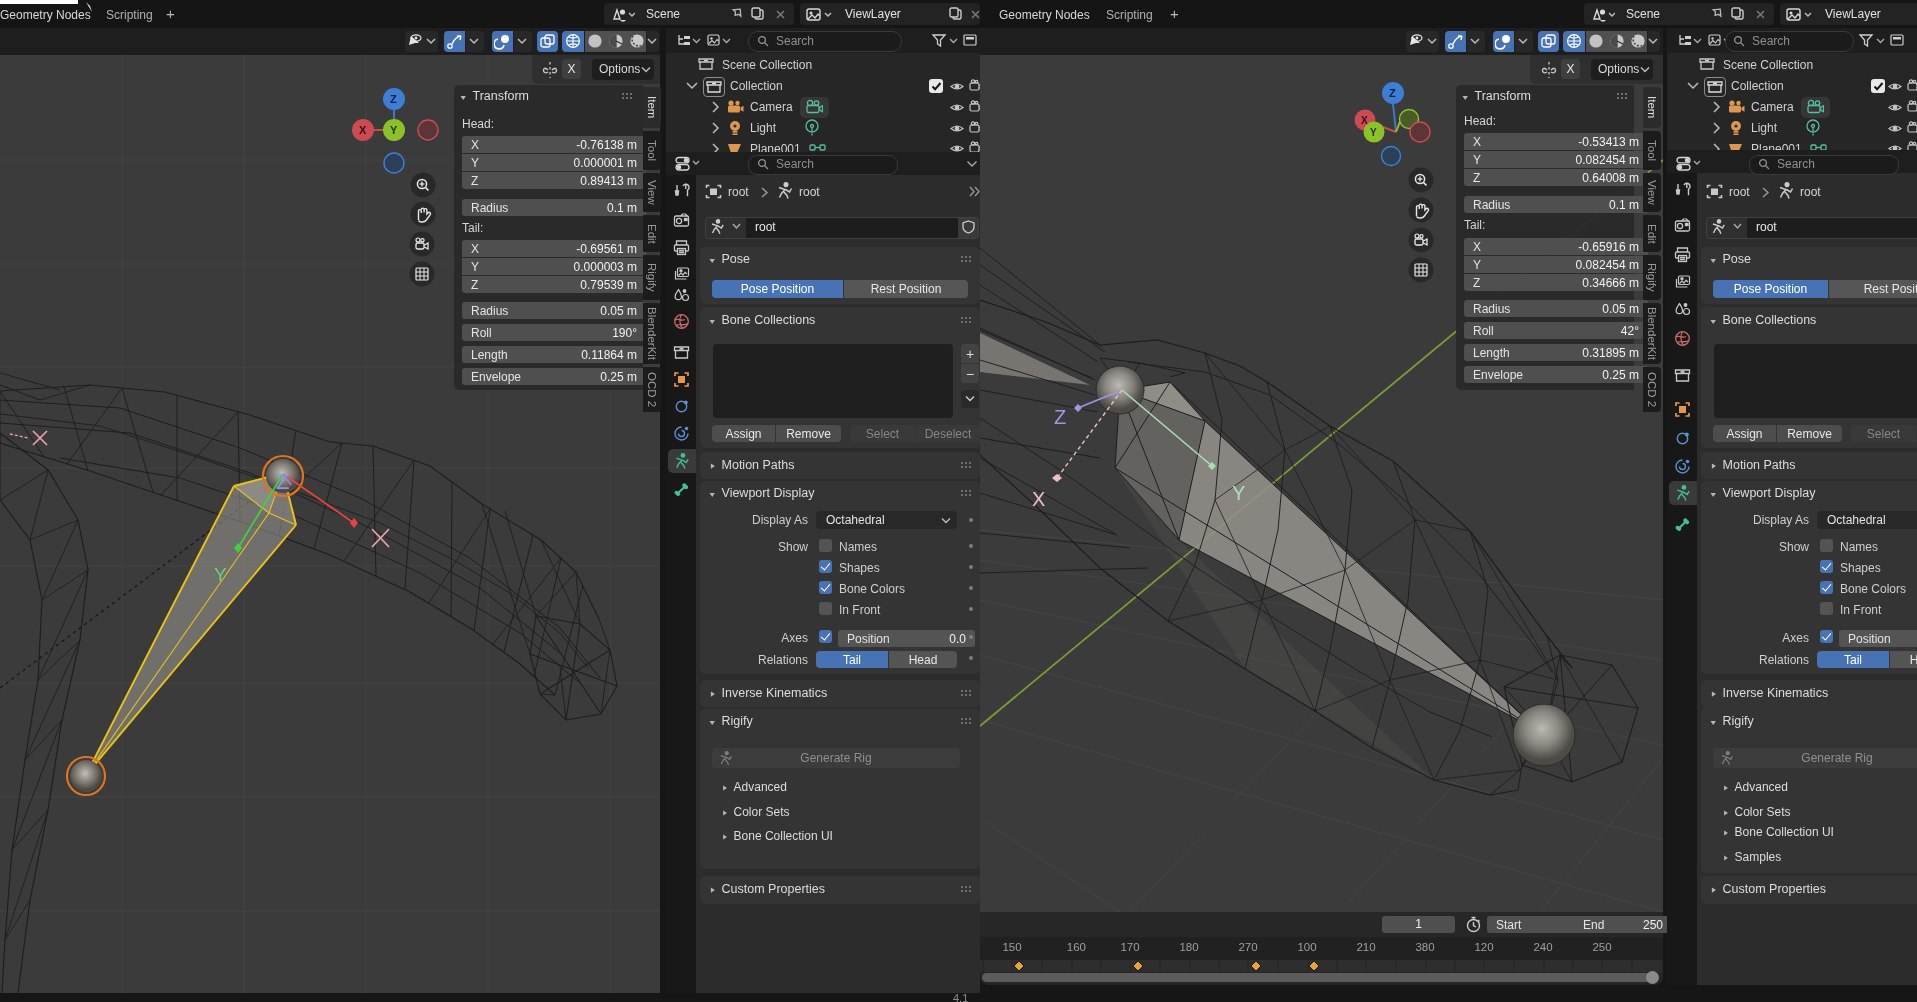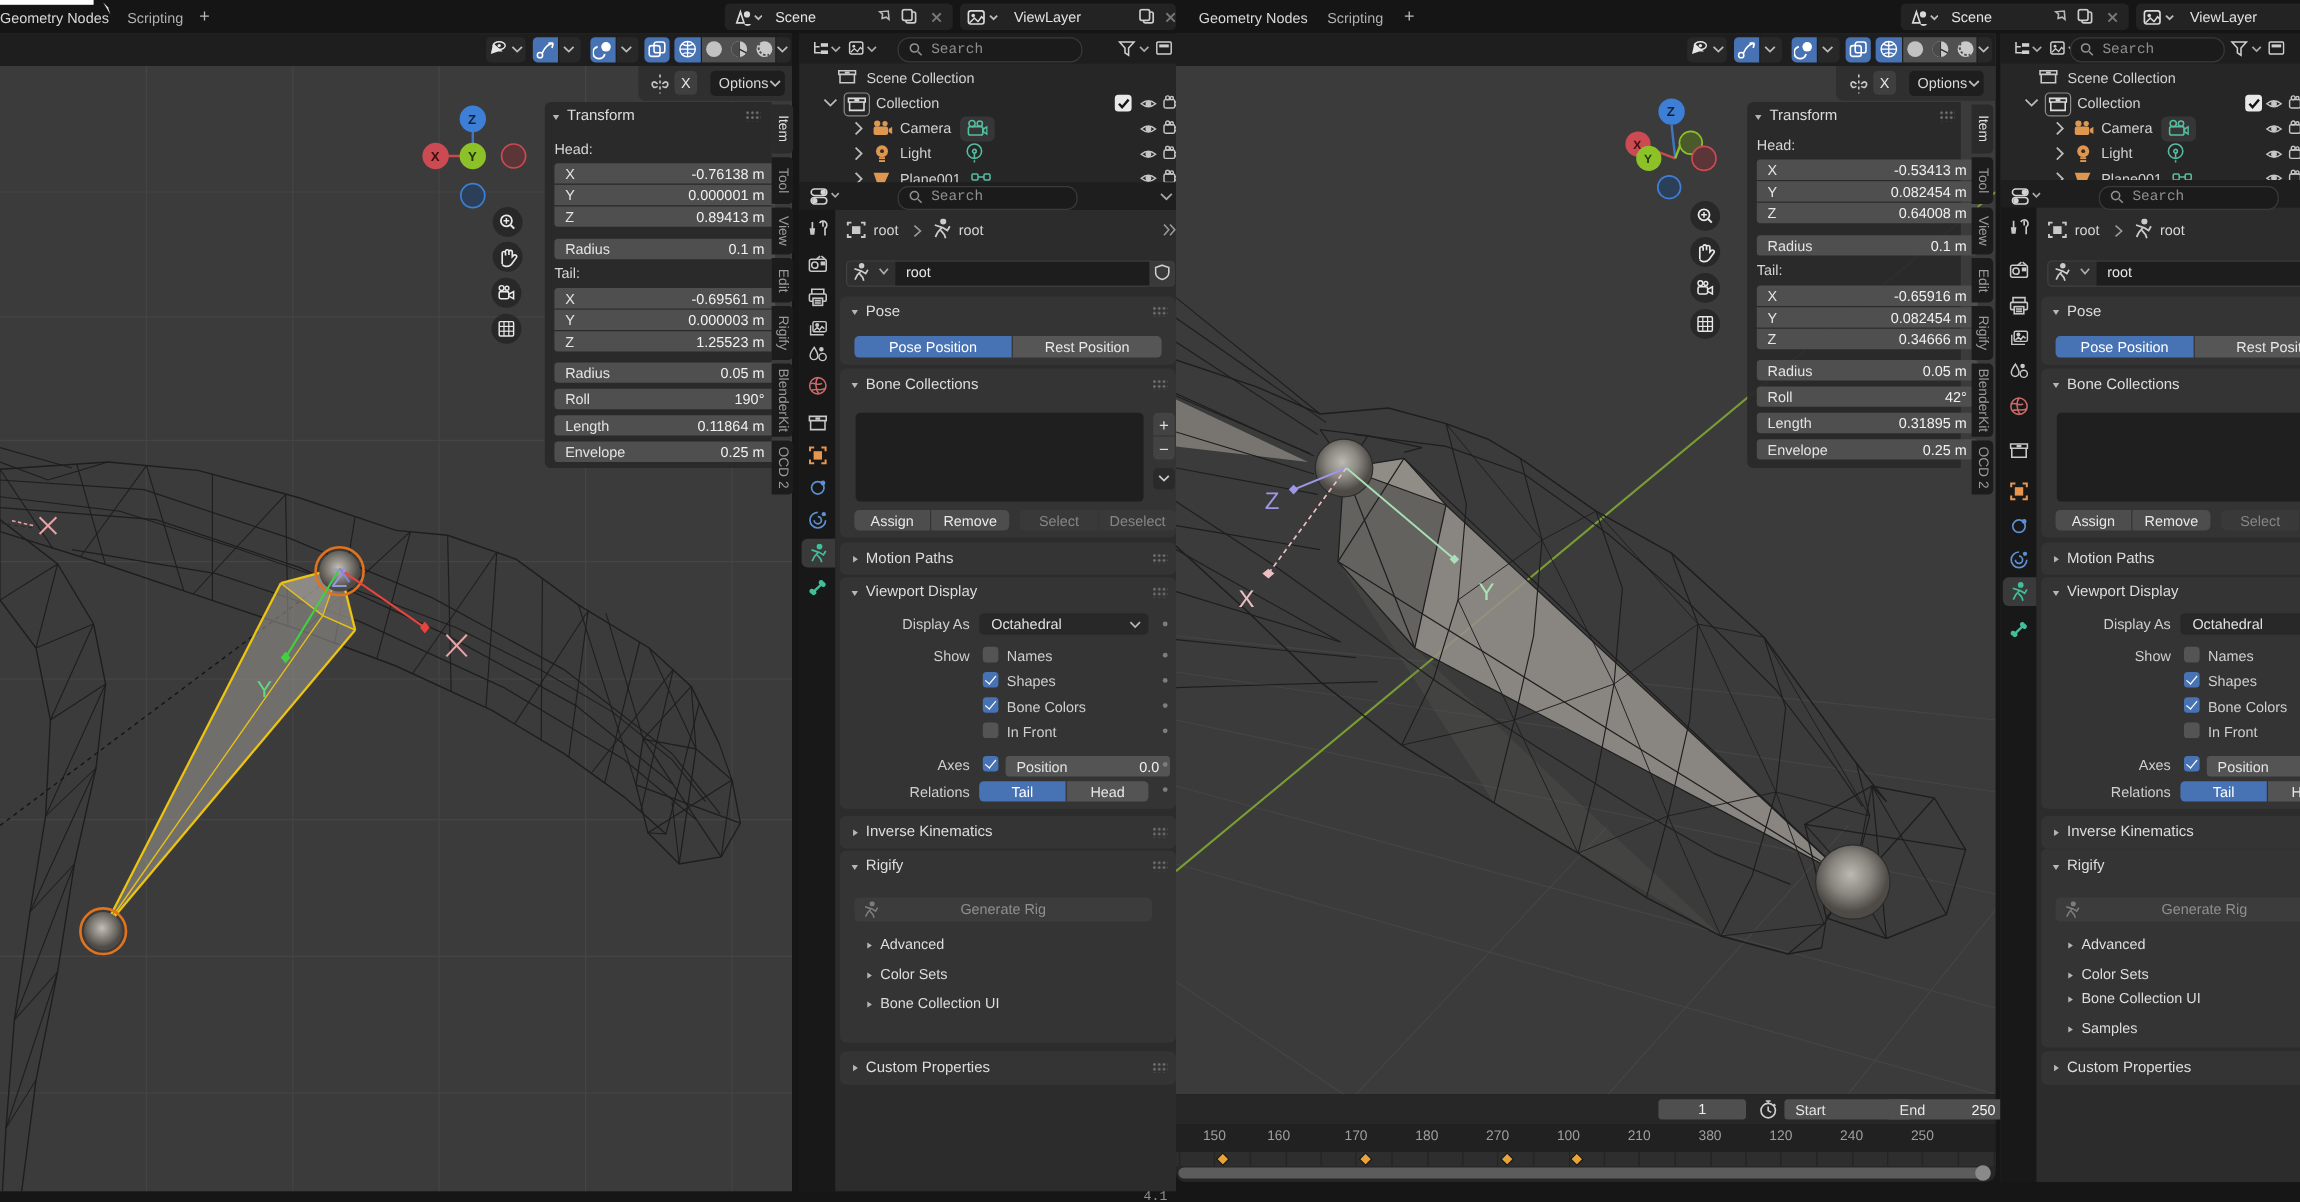--- a/index.html
+++ b/index.html
@@ -1,20 +1,20 @@
 <!DOCTYPE html>
 <html><head>
 <meta charset="utf-8">
 <style>
   html,body{margin:0;padding:0;background:#101010;}
   #root{position:relative;width:1917px;height:1002px;overflow:hidden;background:#0f0f0f;
         font-family:"Liberation Sans", sans-serif; -webkit-font-smoothing:antialiased;}
   .abs{position:absolute;}
   .txt{color:#d4d4d4;font-size:12px;white-space:nowrap;}
-  .dim{color:#8f8f8f;font-family:Liberation Mono, monospace;}
+  .dim{color:#8f8f8f;}
   .num{position:absolute;background:#4f4f4f;border-radius:3px;color:#e9e9e9;font-size:12px;
        display:flex;justify-content:space-between;align-items:center;padding:0 9px;height:17px;}
   .num .lb{color:#e4e4e4;}
   .num .vl{color:#f1f1f1;}
   .vtab{position:absolute;width:18px;background:#1c1c1c;color:#9a9a9a;font-size:11.5px;
         border-radius:0 4px 4px 0; display:flex;align-items:center;justify-content:center;}
   .vtab span{writing-mode:vertical-rl;}
   .vtab.act{background:#2b2b2b;color:#e0e0e0;}
   .phead{position:absolute;color:#dddddd;font-size:12.5px;white-space:nowrap;}
   .carr{display:inline-block;color:#b6b6b6;font-size:9px;transform:scale(1.2,0.9);margin-right:7px;}
@@ -305,21 +305,21 @@
       <div class="num" style="left:462px;top:240px;width:166px;border-radius:3px 3px 0 0;">
           <span class="lb">X</span>
           <span class="vl">-0.69561 m</span>
         </div>
       <div class="num" style="left:462px;top:258px;width:166px;border-radius:0;">
           <span class="lb">Y</span>
           <span class="vl">0.000003 m</span>
         </div>
       <div class="num" style="left:462px;top:276px;width:166px;border-radius:0 0 3px 3px;">
           <span class="lb">Z</span>
-          <span class="vl">1.25523 m</span>
+          <span class="vl">0.79539 m</span>
         </div>
       <div class="num" style="left:462px;top:302px;width:166px;">
           <span class="lb">Radius</span>
           <span class="vl">0.05 m</span>
         </div>
       <div class="num" style="left:462px;top:324px;width:166px;">
           <span class="lb">Roll</span>
           <span class="vl">190°</span>
         </div>
       <div class="num" style="left:462px;top:346px;width:166px;">
@@ -1044,21 +1044,21 @@
         <div class="num" style="left:507px;top:916px;width:86px;border-radius:3px 0 0 3px;background:#4f4f4f;">
           <span class="lb">Start</span>
           <span class="vl">1</span>
         </div>
         <div class="num" style="left:594px;top:916px;width:80px;border-radius:0 3px 3px 0;background:#4f4f4f;">
           <span class="lb">End</span>
           <span class="vl">250</span>
         </div>
         <div class="abs" style="left:0;top:937px;width:683px;height:23px;background:#212121;"></div>
         <div class="abs" style="left:17px;top:941px;width:30px;text-align:center;color:#9f9f9f;font-size:11.5px;">150</div>
-        <div class="abs" style="left:76px;top:941px;width:30px;text-align:left;color:#9f9f9f;font-size:11.5px;">160</div>
+        <div class="abs" style="left:76px;top:941px;width:30px;text-align:right;color:#9f9f9f;font-size:11.5px;">160</div>
         <div class="abs" style="left:135px;top:941px;width:30px;text-align:center;color:#9f9f9f;font-size:11.5px;">170</div>
         <div class="abs" style="left:194px;top:941px;width:30px;text-align:center;color:#9f9f9f;font-size:11.5px;">180</div>
         <div class="abs" style="left:253px;top:941px;width:30px;text-align:center;color:#9f9f9f;font-size:11.5px;">270</div>
         <div class="abs" style="left:312px;top:941px;width:30px;text-align:center;color:#9f9f9f;font-size:11.5px;">100</div>
         <div class="abs" style="left:371px;top:941px;width:30px;text-align:center;color:#9f9f9f;font-size:11.5px;">210</div>
         <div class="abs" style="left:430px;top:941px;width:30px;text-align:center;color:#9f9f9f;font-size:11.5px;">380</div>
         <div class="abs" style="left:489px;top:941px;width:30px;text-align:center;color:#9f9f9f;font-size:11.5px;">120</div>
         <div class="abs" style="left:548px;top:941px;width:30px;text-align:center;color:#9f9f9f;font-size:11.5px;">240</div>
         <div class="abs" style="left:607px;top:941px;width:30px;text-align:center;color:#9f9f9f;font-size:11.5px;">250</div>
         <div class="abs" style="left:0;top:960px;width:683px;height:12px;background:#2e2e2e;"></div>

